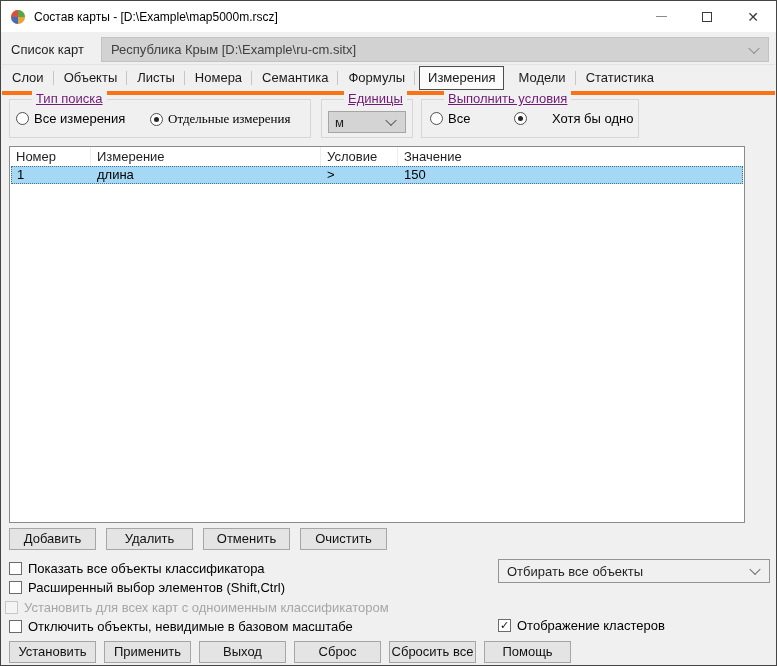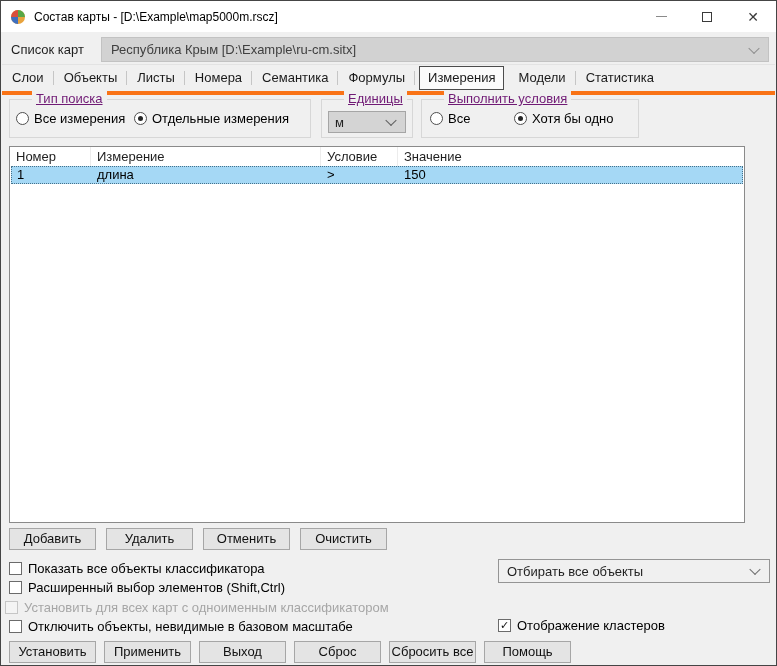--- a/index.html
+++ b/index.html
@@ -112,41 +112,41 @@
     <div class="tab">Модели</div>
     <div class="tab">Статистика</div>
   </div>
 
   <div class="group g-search">
     <span class="legend">Тип поиска</span>
     <div class="radio" style="left:6px;">
       <span class="circle"></span>
       <span>Все измерения</span>
     </div>
-    <div class="radio sel" style="left:124px;">
+    <div class="radio sel" style="left:140px;font-family:Liberation Serif, serif;">
       <span class="circle"></span>
       <span>Отдельные измерения</span>
     </div>
   </div>
 
   <div class="group g-units">
     <span class="legend">Единицы</span>
     <div class="combo combo-units">
       <span>м</span>
       <span class="chev" style="border-color:#5f5f5f;"></span>
     </div>
   </div>
 
   <div class="group g-cond">
     <span class="legend">Выполнить условия</span>
     <div class="radio" style="left:8px;">
       <span class="circle"></span>
       <span>Все</span>
     </div>
-    <div class="radio sel" style="left:92px;">
+    <div class="radio sel" style="left:92px;gap:20px;">
       <span class="circle"></span>
       <span>Хотя бы одно</span>
     </div>
   </div>
 
   <div class="table">
     <div class="th th0">Номер</div>
     <div class="th th1">Измерение</div>
     <div class="th th2">Условие</div>
     <div class="th th3">Значение</div>

